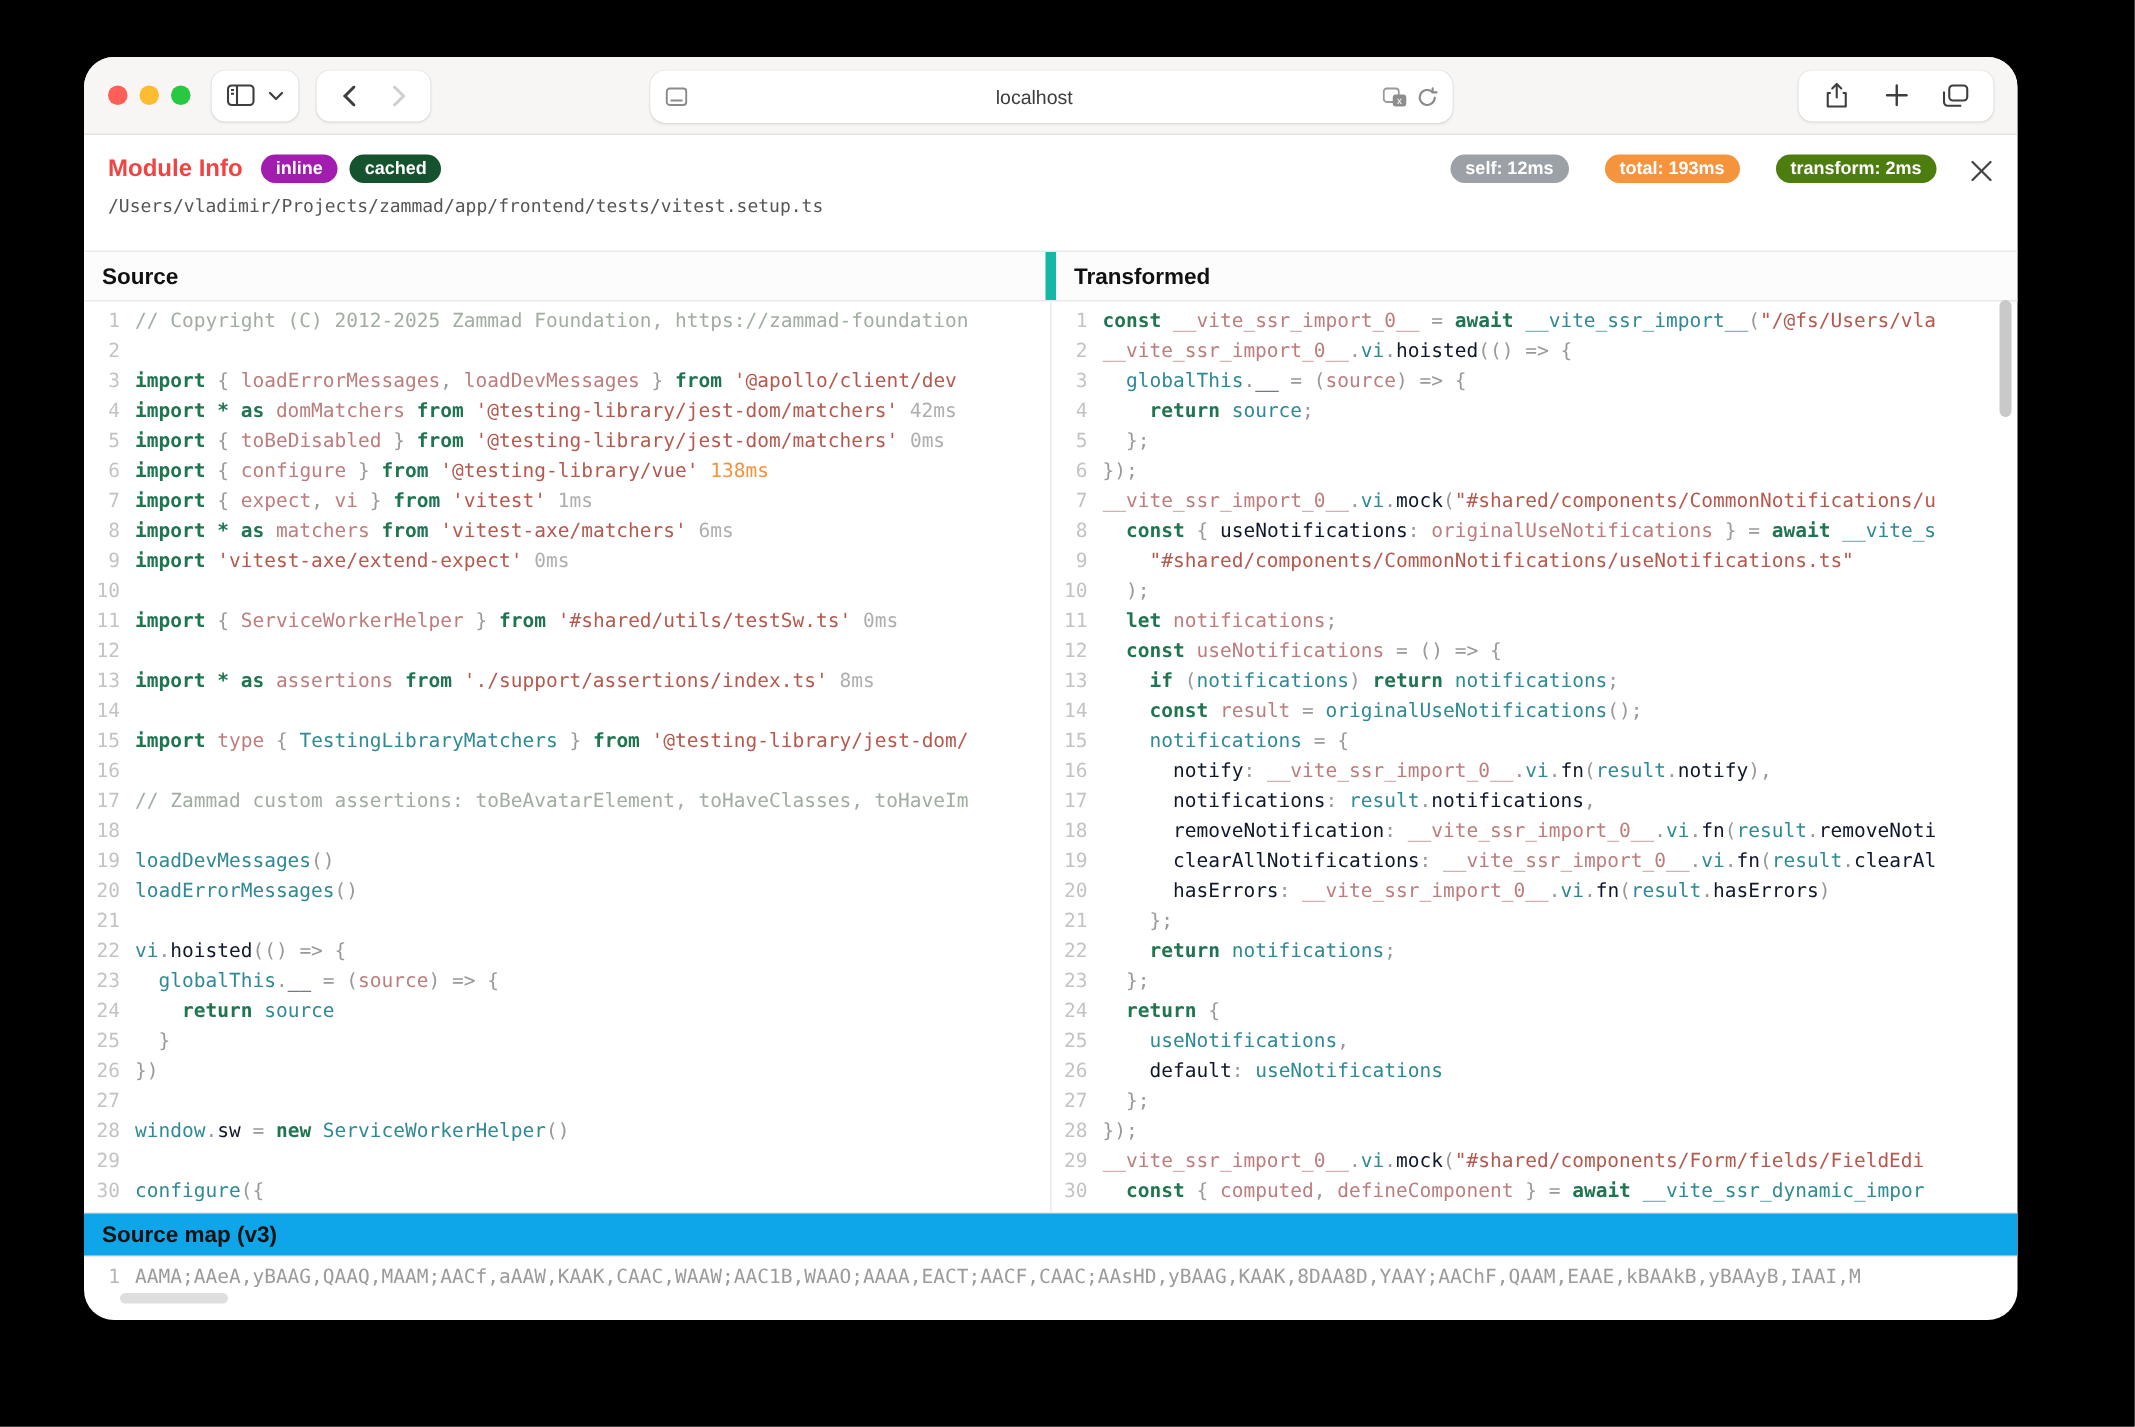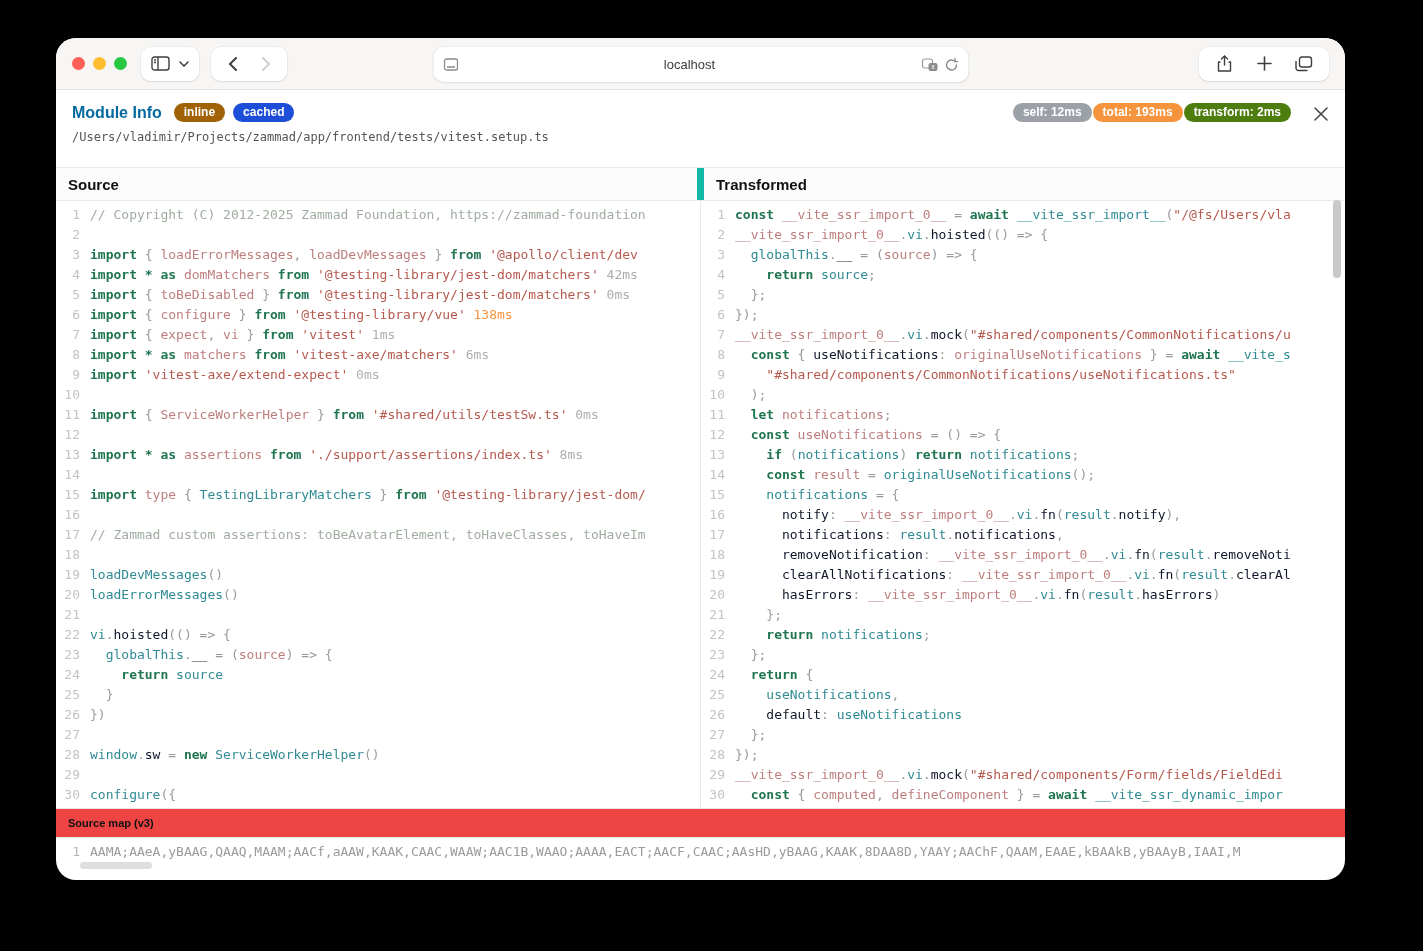--- a/index.html
+++ b/index.html
@@ -24,23 +24,23 @@
             background:#fff; border-radius:10px; box-shadow:0 0 0 .5px rgba(0,0,0,.07), 0 1px 2px rgba(0,0,0,.07);
             display:flex; align-items:center; padding:0 10px; }
   .url-text { flex:1; text-align:center; font-size:13px; color:#3c3c3c; }
   .right-pill { margin-left:auto; padding:0 8px; gap:6px; }
   .icon-btn { width:34px; height:30px; display:flex; align-items:center; justify-content:center; background:none; border:none; }
   svg { display:block; }
 
   
   .module-header { position:relative; padding:13px 16px 12px; background:#fff; border-bottom:1px solid #e9e9e9; height:78px; }
   .mh-top { display:flex; align-items:center; gap:8px; }
-  .mh-title { font-size:16px; font-weight:700; color:#0369a1; }
+  .mh-title { font-size:16px; font-weight:700; color:#ef4444; }
   .badge { font-size:12px; font-weight:700; color:#fff; border-radius:10px; padding:3px 10px 4px; line-height:1; }
-  .timings { margin-left:auto; display:flex; gap:1px; margin-right:38px; }
+  .timings { margin-left:auto; display:flex; gap:24px; margin-right:38px; }
   .close-btn { position:absolute; right:14px; top:14px; width:20px; height:20px; background:none; border:none;
                display:flex; align-items:center; justify-content:center; }
   .mh-path { margin-top:8px; font-family:"DejaVu Sans Mono", monospace; font-size:12px; color:#555; }
 
   
   .panels-head { display:flex; height:33px; border-bottom:1px solid #e9e9e9; background:#fcfcfc; }
   .ph { flex:1; display:flex; align-items:center; padding:0 12px; font-size:15px; font-weight:700; color:#111; }
   .ph + .ph { border-left:7px solid #14b8a6; }
   .panels { display:flex; height:607px; overflow:hidden; }
   .panel { flex:1; overflow:hidden; padding-top:4px; }
@@ -53,22 +53,22 @@
   .tk-v{ color:#bd7d7d; }
   .tk-s{ color:#b5594e; }
   .tk-f{ color:#2f8a93; }
   .tk-m{ color:#0f172a; }
   .tk-p{ color:#999999; }
   .tk-c{ color:#a0ada0; }
   .tk-t{ color:#aeaeae; }
   .tk-o{ color:#f5923e;margin-top:20px; }
 
   
-  .sm-head { height:30px; background:#ef4444; border-top:1px solid #e9e9e9; border-bottom:1px solid #e9e9e9;
-             display:flex; align-items:center; padding:0 12px; font-size:11px; font-weight:700; color:#111; }
+  .sm-head { height:30px; background:#0ea5e9; border-top:1px solid #e9e9e9; border-bottom:1px solid #e9e9e9;
+             display:flex; align-items:center; padding:0 12px; font-size:15px; font-weight:700; color:#111; }
   .sm-row { height:26px; display:flex; align-items:center; font-family:"DejaVu Sans Mono", monospace; font-size:13px; overflow:hidden; }
   .sm-row .ln { color:#b5b5b5; }
   .sm-text { color:#9b9b9b; white-space:pre; overflow:hidden; flex:1; }
 
   
   .vthumb { position:absolute; right:4px; top:162px; width:8px; height:78px; background:#c9c9c9; border-radius:4px; }
   .hthumb { position:absolute; left:24px; bottom:11px; width:72px; height:7px; background:#dedede; border-radius:4px; }
 </style>
 </head>
 <body>
@@ -154,22 +154,22 @@
             <path d="M12.5 14.5h-9a2.5 2.5 0 0 1-2.5-2.5v-7"></path>
         </svg>
       </button>
     </div>
   </div>
 
   <div class="module-header">
     <div class="mh-top">
       <span class="mh-title">Module Info</span>
       <span style="display:flex;gap:8px;margin-left:4px">
-          <span class="badge" style="background: #a16207;">inline</span>
-          <span class="badge" style="background: #1d4ed8;">cached</span>
+          <span class="badge" style="background: #a21caf;">inline</span>
+          <span class="badge" style="background: #14532d;">cached</span>
         </span>
       <span class="timings">
           <span class="badge" style="background: rgb(156, 161, 168);">self: 12ms</span>
           <span class="badge" style="background: rgb(245, 148, 61); text-align: right;">total: 193ms</span>
           <span class="badge" style="background: #4d7c0f; text-align: center;">transform: 2ms</span>
         </span>
     </div>
     <button class="close-btn">
       <svg width="14" height="14" viewBox="0 0 14 14" stroke="#444" stroke-width="1.5" stroke-linecap="round">
           <line x1="1" y1="1" x2="13" y2="13"></line>

